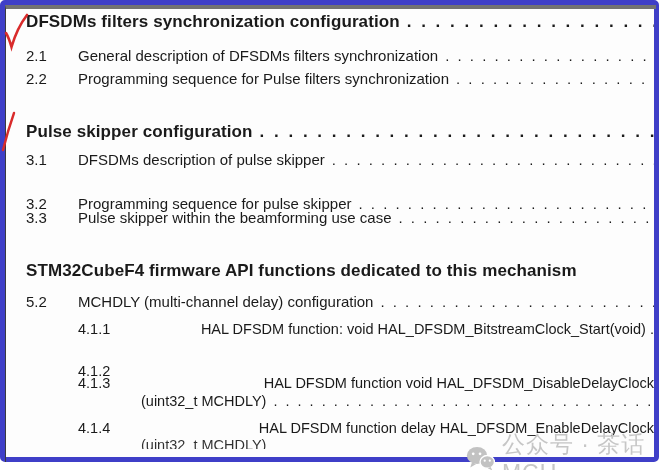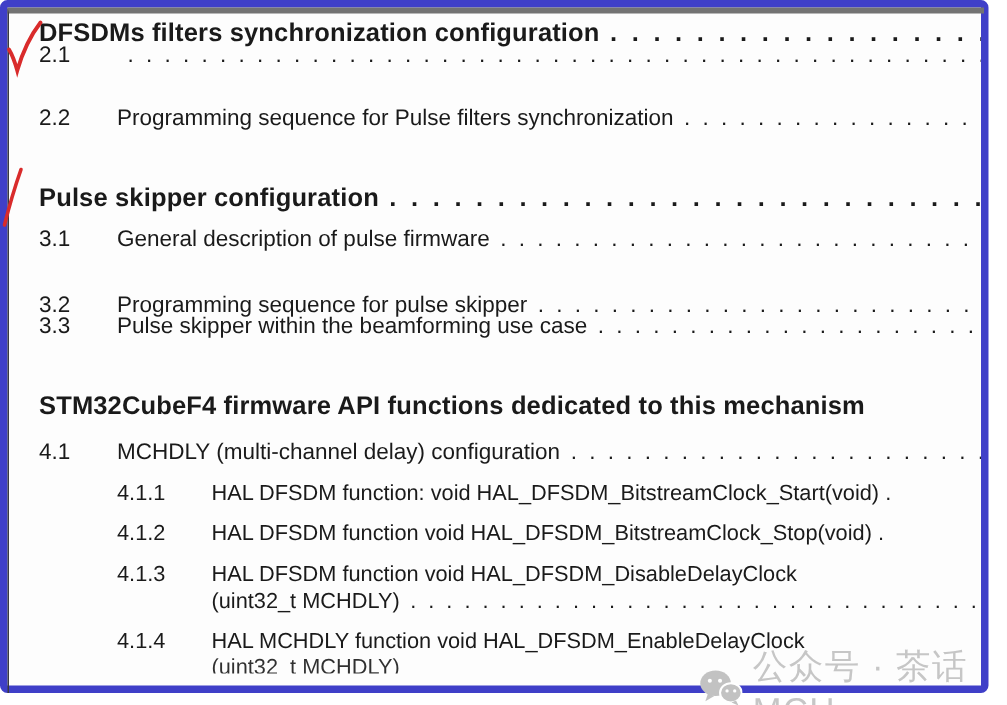--- a/index.html
+++ b/index.html
@@ -21,21 +21,21 @@
     border-top:4px solid #737373;border-left:1px solid #3a3a40;
   }
   .row{
     position:absolute;left:20px;right:2px;
     display:flex;align-items:baseline;
     white-space:nowrap;overflow:hidden;
     font-size:15px;
   }
   .row.heading{font-weight:bold;font-size:17px;letter-spacing:.1px;}
   .num1{flex:0 0 52px;}
-  .lvl2{padding-left:52px;font-size:14.5px;}
+  .lvl2{padding-left:52px;font-size:14.5px;justify-content:space-between;}
   .num2{flex:0 0 63px;}
   .cont2{padding-left:115px;font-size:14.5px;}
   .label{flex:0 0 auto;}
   .dots{flex:1 1 auto;overflow:hidden;margin-left:7px;}
   .dots::after{
     content:". . . . . . . . . . . . . . . . . . . . . . . . . . . . . . . . . . . . . . . . . . . . . . . . . . . . . . . . . . . . . . . . . . . . . . . .";
     letter-spacing:2px;
   }
   .heading .dots::after{letter-spacing:2.5px;}
   .clipwrap{
@@ -59,87 +59,87 @@
 
 <div class="frame"></div>
 
 <div class="content">
 
   <div class="row heading" style="top:3px">
     <span class="label">DFSDMs filters synchronization configuration</span>
     <span class="dots"></span>
   </div>
 
-  <div class="row" style="top:19px">
+  <div class="row" style="top:38px">
     <span class="num1">2.1</span>
+    <span class="label">General description of DFSDMs filters synchronization</span>
     <span class="dots"></span>
   </div>
 
   <div class="row" style="top:61px">
     <span class="num1">2.2</span>
     <span class="label">Programming sequence for Pulse filters synchronization</span>
     <span class="dots"></span>
   </div>
 
   <div class="row heading" style="top:113px">
     <span class="label">Pulse skipper configuration</span>
     <span class="dots"></span>
   </div>
 
   <div class="row" style="top:142px">
     <span class="num1">3.1</span>
-    <span class="label">General description of pulse firmware</span>
+    <span class="label">DFSDMs description of pulse skipper</span>
     <span class="dots"></span>
   </div>
 
   <div class="row" style="top:186px">
     <span class="num1">3.2</span>
     <span class="label">Programming sequence for pulse skipper</span>
     <span class="dots"></span>
   </div>
 
   <div class="row" style="top:200px">
     <span class="num1">3.3</span>
     <span class="label">Pulse skipper within the beamforming use case</span>
     <span class="dots"></span>
   </div>
 
   <div class="row heading" style="top:252px">
     <span class="label">STM32CubeF4 firmware API functions dedicated to this mechanism</span>
   </div>
 
   <div class="row" style="top:284px">
-    <span class="num1">4.1</span>
+    <span class="num1">5.2</span>
     <span class="label">MCHDLY (multi-channel delay) configuration</span>
     <span class="dots"></span>
   </div>
 
   <div class="row lvl2" style="top:312px">
     <span class="num2">4.1.1</span>
     <span class="label">HAL DFSDM function: void HAL_DFSDM_BitstreamClock_Start(void) .</span>
   </div>
 
-  <div class="row lvl2" style="top:339px">
+  <div class="row lvl2" style="top:354px">
     <span class="num2">4.1.2</span>
-    <span class="label">HAL DFSDM function void HAL_DFSDM_BitstreamClock_Stop(void)  .</span>
   </div>
 
   <div class="row lvl2" style="top:366px">
     <span class="num2">4.1.3</span>
     <span class="label">HAL DFSDM function void HAL_DFSDM_DisableDelayClock</span>
   </div>
 
   <div class="row cont2" style="top:384px">
     <span class="label">(uint32_t MCHDLY)</span>
     <span class="dots"></span>
   </div>
 
   <div class="row lvl2" style="top:411px">
     <span class="num2">4.1.4</span>
-    <span class="label">HAL MCHDLY function void HAL_DFSDM_EnableDelayClock</span>
+    <span class="label">HAL DFSDM function delay HAL_DFSDM_EnableDelayClock</span>
   </div>
 
   <div class="clipwrap">
     <div class="rowline">
       <span class="label">(uint32_t MCHDLY)</span>
     </div>
   </div>
 
 </div>
 

